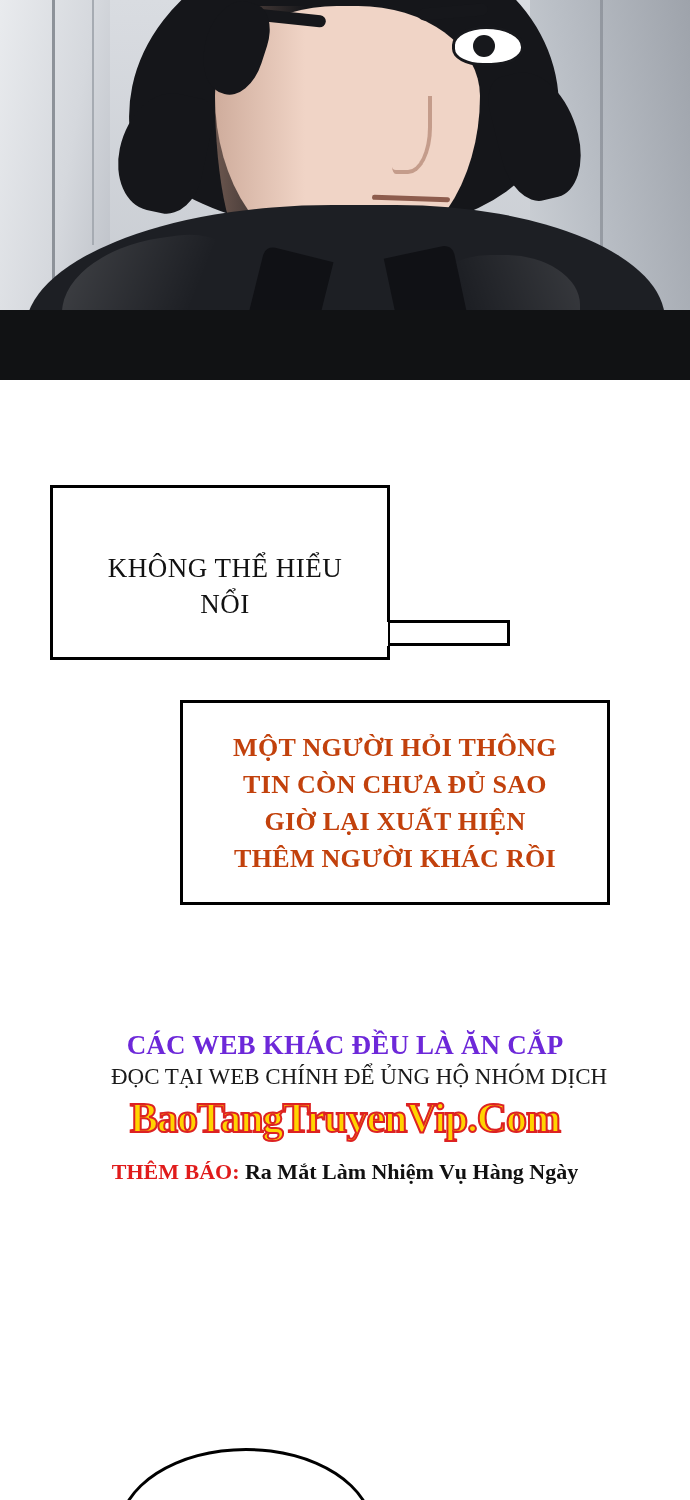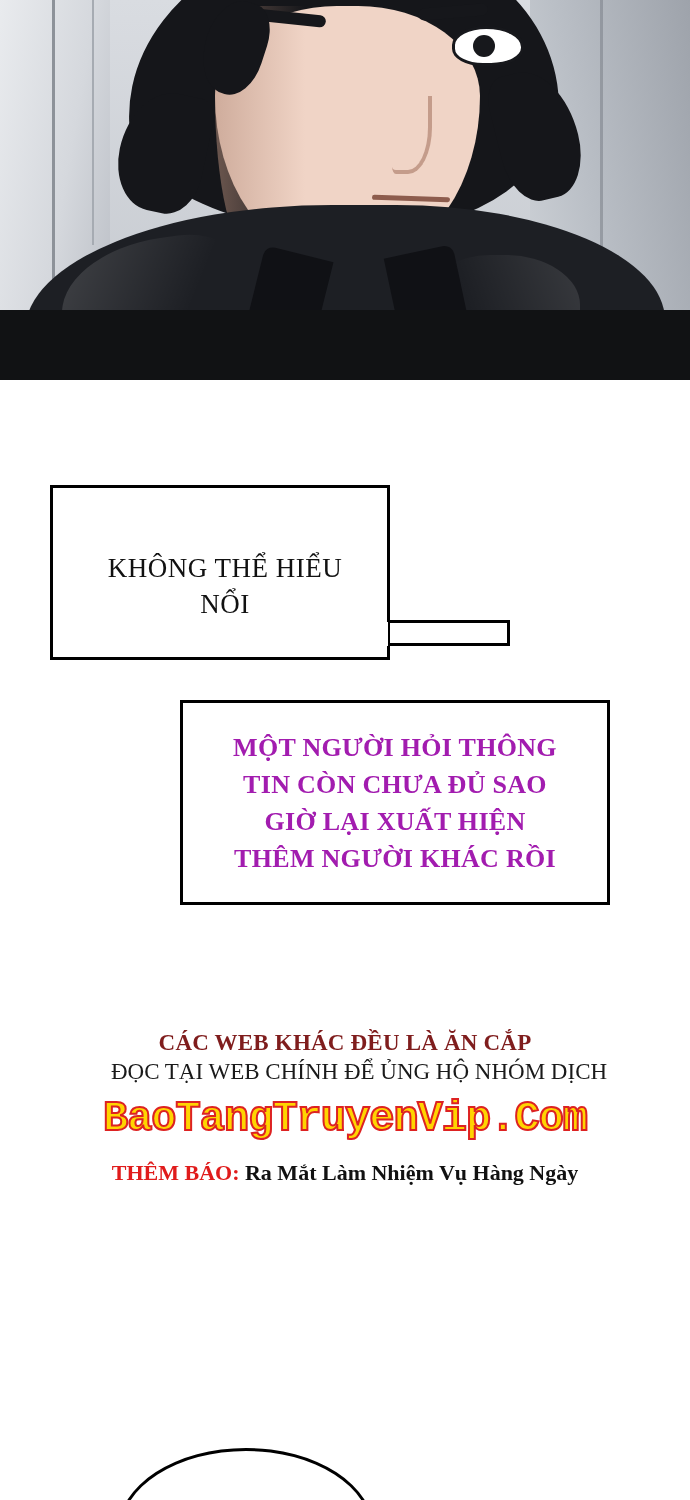--- a/index.html
+++ b/index.html
@@ -285,49 +285,48 @@
     height: 205px;
   }
   .bubble-b-text {
     position: absolute;
     left: 185px;
     top: 730px;
     width: 420px;
     font-size: 26px;
     font-weight: 700;
     line-height: 1.42;
-    color: #a21caf;
+    color: #c2410c;
     text-align: center;
     letter-spacing: .3px;
   }
 
   
   .promo {
     position: absolute;
     left: 0;
     top: 1030px;
     width: 690px;
     text-align: center;
   }
   .promo-head {
-    font-size: 23px;
+    font-size: 27px;
     font-weight: 700;
-    color: #7f1d1d;
+    color: #6d28d9;
     letter-spacing: .2px;
   }
   .promo-line {
     font-size: 23px;
     color: #1a1a1a;
     line-height: 1.42;
     font-weight: 400;
     margin-left: 28px;
   }
   .promo-brand {
-    margin-top: 6px;
-    font-family: Liberation Mono, monospace;
+    font-family: Liberation Serif, serif;
     font-size: 42px;
     font-weight: 700;
     color: #ffd400;
     -webkit-text-stroke: 2px #d22;
     letter-spacing: -1px;
   }
   .promo-notice {
     margin-top: 14px;
     font-size: 22px;
     font-weight: 700;

